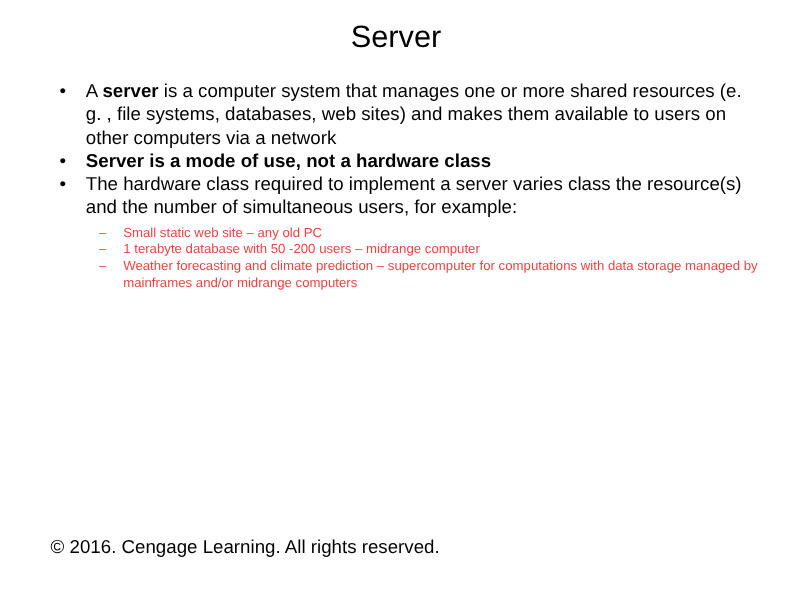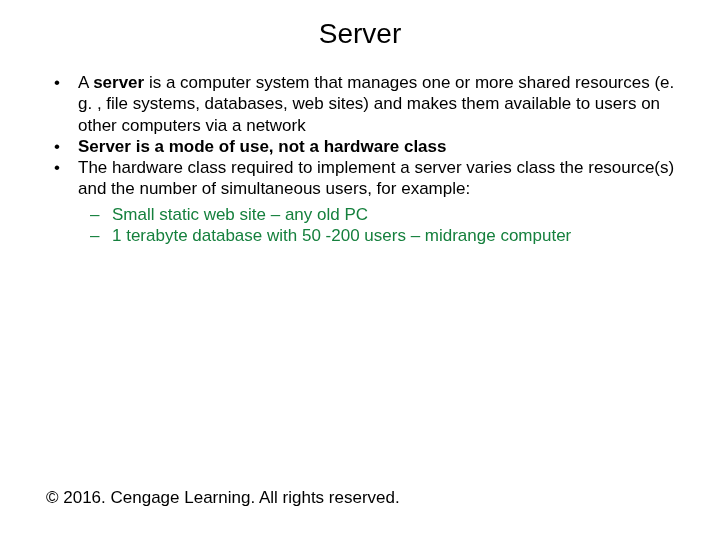--- a/index.html
+++ b/index.html
@@ -39,23 +39,23 @@
       left: -24px;
       top: 0;
     }
     ul.sub-list {
       list-style: none;
       padding-left: 34px;
       margin-top: 4px;
     }
     ul.sub-list > li {
       position: relative;
-      font-size: 17px;
+      font-size: 12px;
       line-height: 1.28;
-      color: #15803d;
+      color: #ef4444;
       margin-bottom: 0;
     }
     ul.sub-list > li::before {
       content: "–";
       position: absolute;
       left: -22px;
       top: 0;
     }
     .bold {
       font-weight: bold;
@@ -73,17 +73,18 @@
 
 <h1 class="title">Server</h1>
 
 <ul class="main-list">
   <li><span>A </span><span class="bold">server</span><span> is a computer system that manages one or more shared resources (e. g. , file systems, databases, web sites) and makes them available to users on other computers via a network</span></li>
   <li><span class="bold">Server is a mode of use, not a hardware class</span></li>
   <li><span>The hardware class required to implement a server varies class the resource(s) and the number of simultaneous users, for example:</span>
     <ul class="sub-list">
       <li>Small static web site – any old PC</li>
       <li>1 terabyte database with 50 -200 users – midrange computer</li>
+      <li>Weather forecasting and climate prediction – supercomputer for computations with data storage managed by mainframes and/or midrange computers</li>
     </ul>
   </li>
 </ul>
 
 <div class="footer">© 2016. Cengage Learning. All rights reserved.</div>
 
 </body></html>

